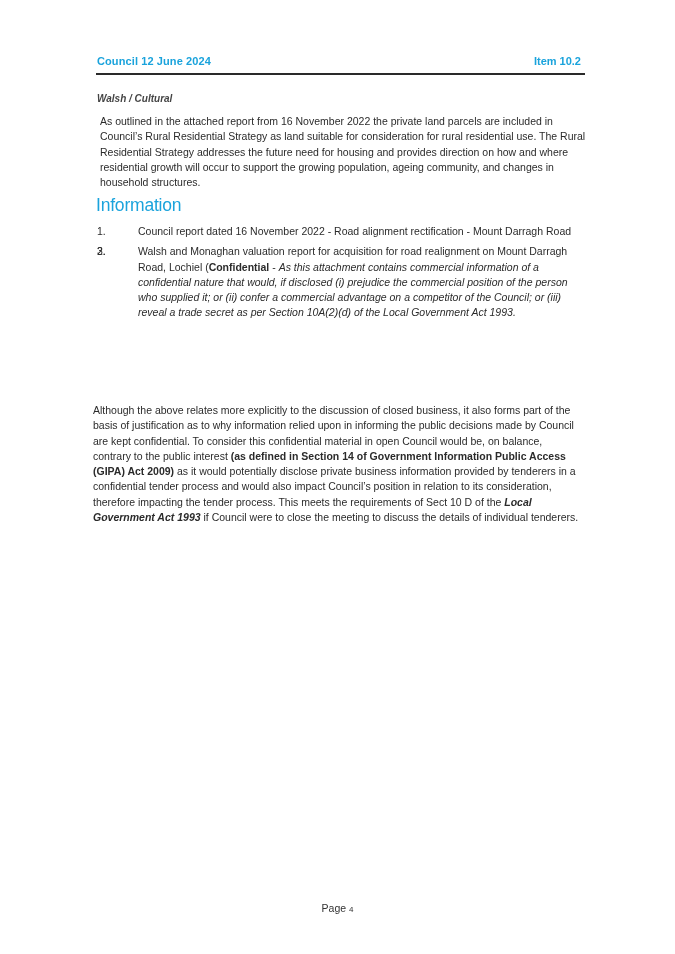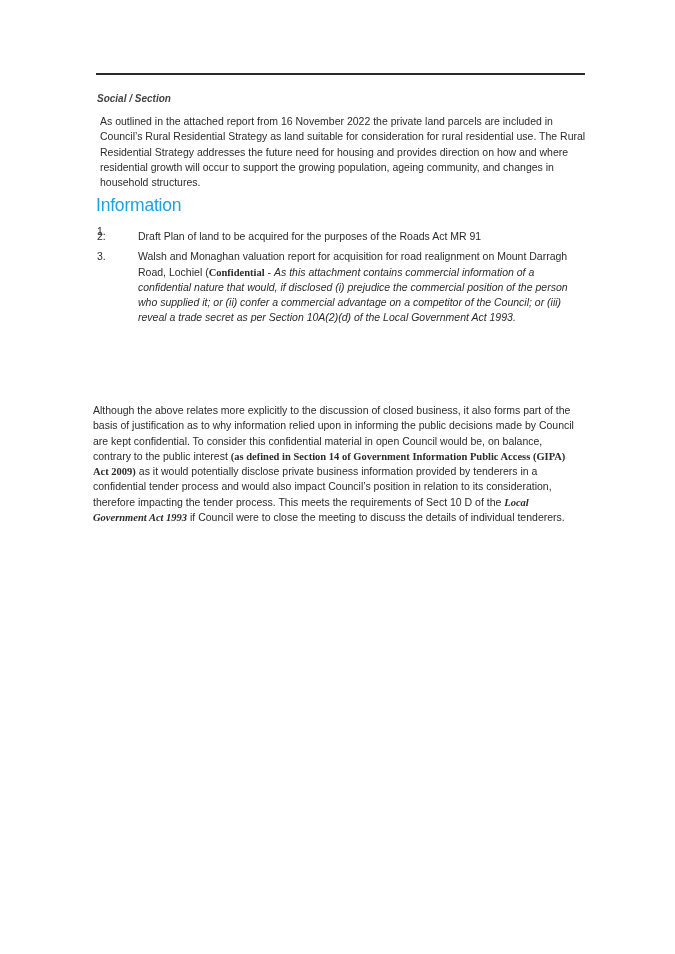--- a/index.html
+++ b/index.html
@@ -13,46 +13,54 @@
   .section-heading { position: absolute; left: 97px; top: 93px; font-size: 10px; font-weight: bold; font-style: italic; color: #444; }
   .body-text { font-family: "Liberation Sans", sans-serif; font-size: 10.5px; line-height: 15.3px; color: #2b2b2b; }
   .para1 { position: absolute; left: 100px; top: 114px; width: 490px; }
   .attach-heading { position: absolute; left: 96px; top: 195px; font-size: 17.5px; color: #1aa3dc; letter-spacing: -0.2px; }
   .att-list { position: absolute; left: 97px; top: 224px; width: 490px; margin: 0; padding: 0; list-style: none; }
   .att-item { position: relative; padding-left: 41px; margin-bottom: 5px; }
   .att-num { position: absolute; left: 0; top: 0; }
   .para2 { position: absolute; left: 93px; top: 403px; width: 490px; }
   .footer { position: absolute; left: 0; width: 675px; top: 902px; text-align: center; font-size: 10.5px; color: #333; }
   .footer .num { font-size: 8px; }
-  b { font-weight: bold; font-family: Liberation Serif, serif; }
+  b { font-weight: bold; }
   i { font-style: italic; }
 </style>
 </head>
 <body>
 
 <div class="page">
 
+  <div class="header">
+    <span class="header-left">Council 12 June 2024</span>
+    <span class="header-right">Item 10.2</span>
+  </div>
   <div class="header-rule"></div>
 
-  <div class="section-heading">Social / Section</div>
+  <div class="section-heading">Walsh / Cultural</div>
 
   <div class="body-text para1">As outlined in the attached report from 16 November 2022 the private land parcels are included in Council’s Rural Residential Strategy as land suitable for consideration for rural residential use. The Rural Residential Strategy addresses the future need for housing and provides direction on how and where residential growth will occur to support the growing population, ageing community, and changes in household structures.</div>
 
   <div class="attach-heading">Information</div>
 
   <ul class="att-list body-text">
     <li class="att-item">
       <span class="att-num">1.</span>
+      <span>Council report dated 16 November 2022 - Road alignment rectification - Mount Darragh Road</span>
     </li>
     <li class="att-item">
       <span class="att-num">2.</span>
-      <span>Draft Plan of land to be acquired for the purposes of the Roads Act MR 91</span>
     </li>
     <li class="att-item">
       <span class="att-num">3.</span>
       <span><span>Walsh and Monaghan valuation report for acquisition for road realignment on Mount Darragh Road, Lochiel (</span><b>Confidential</b><span> - </span><i>As this attachment contains commercial information of a confidential nature that would, if disclosed (i) prejudice the commercial position of the person who supplied it; or (ii) confer a commercial advantage on a competitor of the Council; or (iii) reveal a trade secret as per Section 10A(2)(d) of the Local Government Act 1993.</i></span>
     </li>
   </ul>
 
   <div class="body-text para2"><span>Although the above relates more explicitly to the discussion of closed business, it also forms part of the basis of justification as to why information relied upon in informing the public decisions made by Council are kept confidential. To consider this confidential material in open Council would be, on balance, contrary to the public interest </span><b>(as defined in Section 14 of Government Information Public Access (GIPA) Act 2009)</b><span> as it would potentially disclose private business information provided by tenderers in a confidential tender process and would also impact Council’s position in relation to its consideration, therefore impacting the tender process. This meets the requirements of Sect 10 D of the </span><b><i>Local Government Act 1993</i></b><span> if Council were to close the meeting to discuss the details of individual tenderers.</span></div>
 
+  <div class="footer">
+    <span>Page</span>
+    <span class="num">4</span>
+  </div>
 
 </div>
 
 </body></html>

